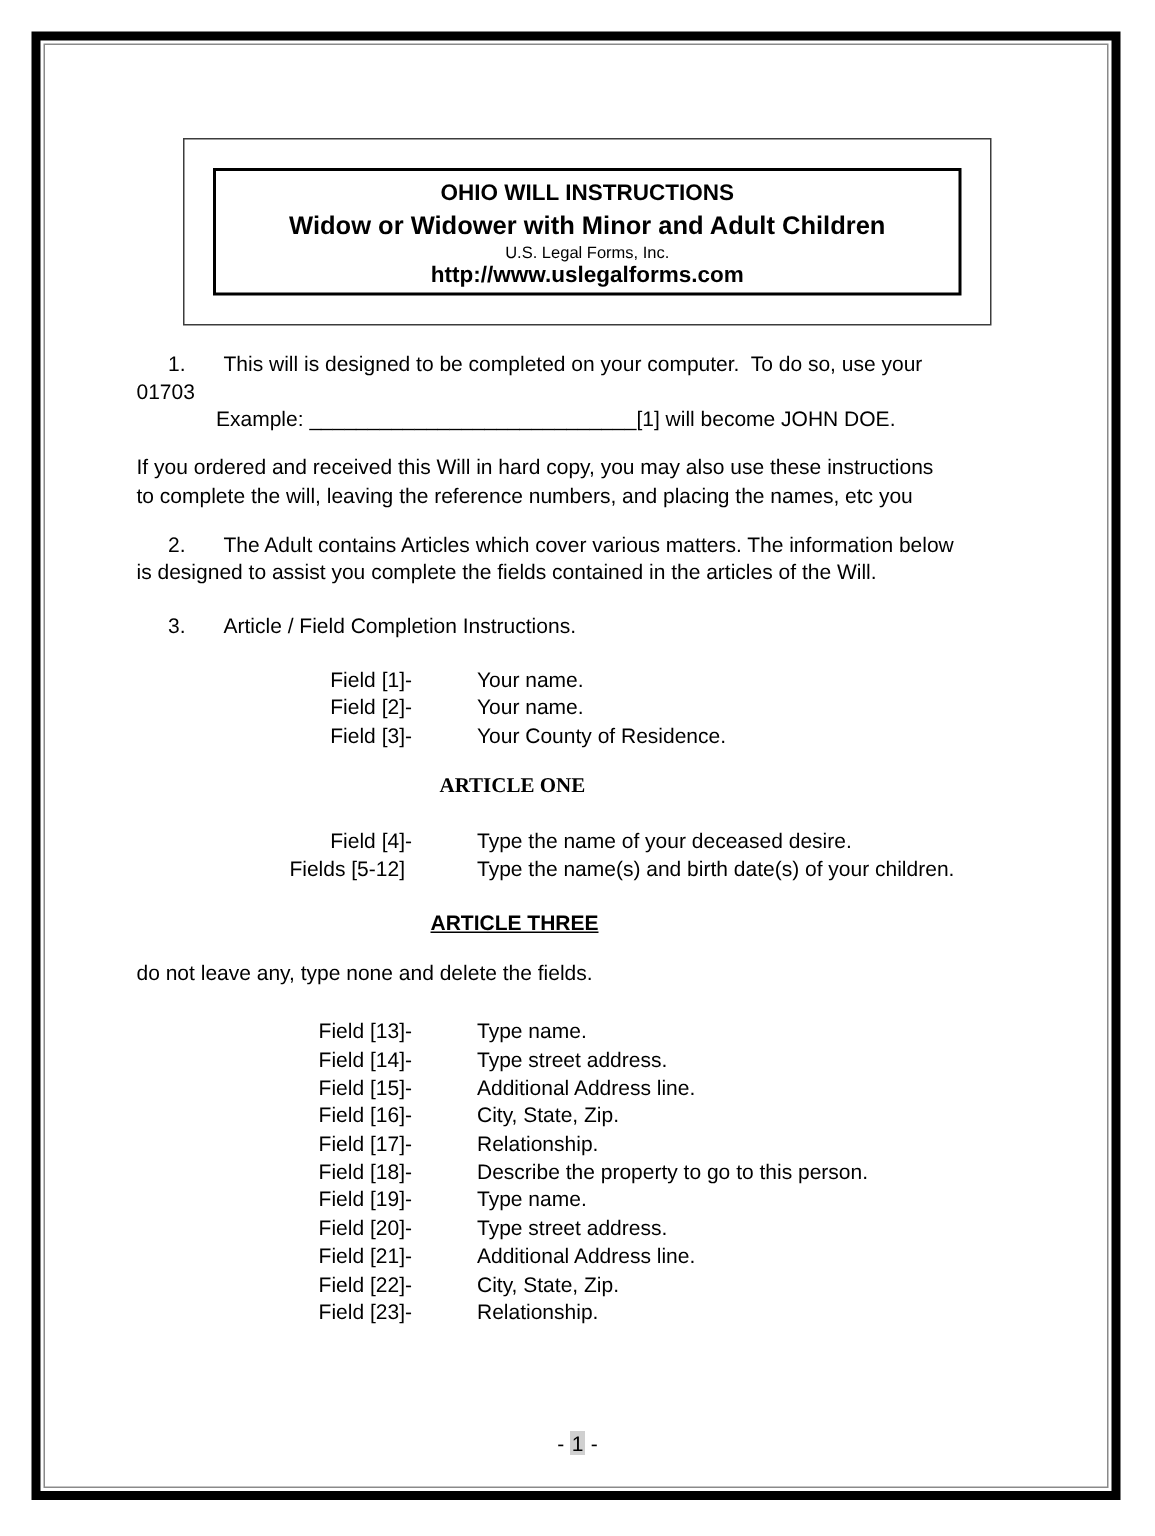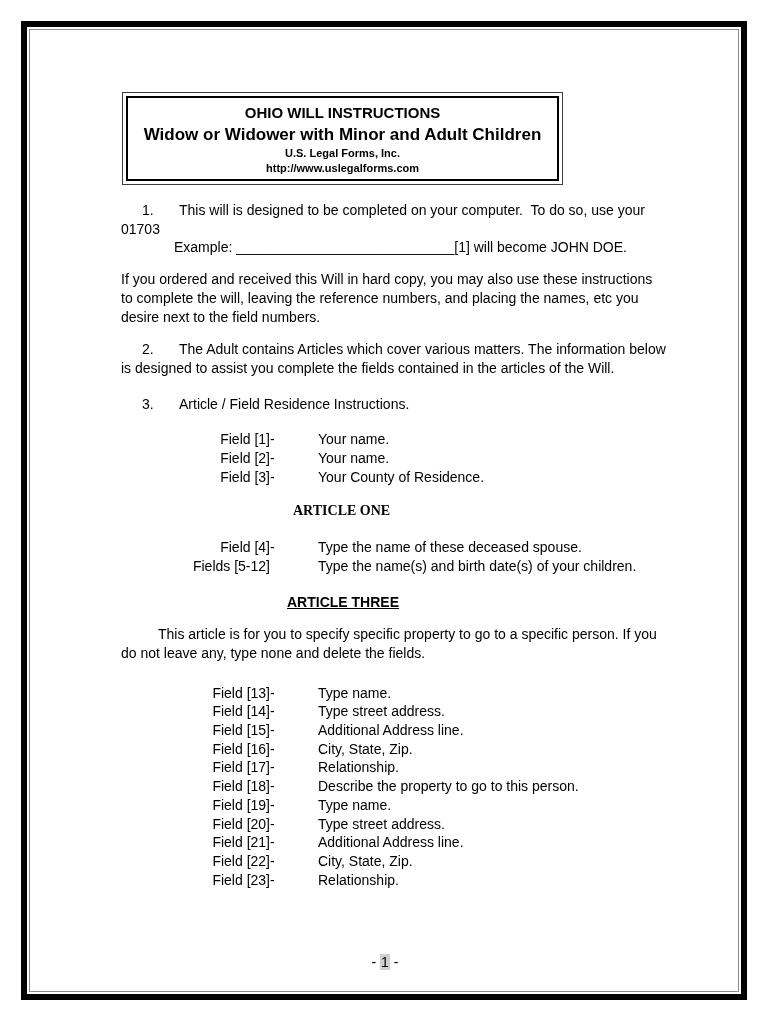--- a/index.html
+++ b/index.html
@@ -20,35 +20,35 @@
   .page-frame-inner {
     position: absolute; left: 2px; top: 2px; right: 2px; bottom: 2px;
     border: 1px solid #8a8a8a;
   }
   .content {
     position: absolute; left: 0; top: 0; right: 0; bottom: 0;
     padding: 62px 56px 0 61px;
     box-sizing: border-box;
   }
   .header-box {
-    width: 441px; margin-left: 31px;
+    width: 539px; margin-left: 31px;
     border: 1px solid #3c3c3c;
-    padding: 3px; box-sizing: border-box;
+    padding: 19px; box-sizing: border-box;
   }
   .header-box-inner {
     border: 2px solid #000;
     text-align: center;
     padding: 5px 4px 4px 4px;
   }
   .doc-title    { font-size: 15px;   font-weight: bold; line-height: 20px; }
   .doc-subtitle { font-size: 17px; font-weight: bold; line-height: 23px; }
-  .doc-company  { font-size: 11px;   font-weight: bold; line-height: 15px; }
-  .doc-url      { font-size: 11px;   font-weight: bold; line-height: 14px; }
-
-  .line { line-height: 18.7px; white-space: pre; margin-left: 30px; }
+  .doc-company  { font-size: 11px;   font-weight: normal; line-height: 15px; }
+  .doc-url      { font-size: 15px;   font-weight: bold; line-height: 14px; }
+
+  .line { line-height: 18.7px; white-space: pre; }
   .num  { display: inline-block; margin-left: 21px; width: 37px; }
 
   .para-intro     { margin-top: 16px; }
   .para-hardcopy  { margin-top: 13px; }
   .para-articles  { margin-top: 14px; }
   .para-completion{ margin-top: 17px; }
   .para-a3intro   { margin-top: 14px; }
   .indent-example { padding-left: 53px; }
   .indent-first   { padding-left: 37px; }
 
@@ -87,30 +87,29 @@
 
       <div class="para-intro">
         <div class="line"><span class="num">1.</span><span>This will is designed to be completed on your computer.  To do so, use your</span></div>
         <div class="line">01703</div>
         <div class="line indent-example"><span>Example: </span><span>____________________________</span><span>[1] will become JOHN DOE.</span></div>
       </div>
 
       <div class="para-hardcopy">
         <div class="line">If you ordered and received this Will in hard copy, you may also use these instructions</div>
         <div class="line">to complete the will, leaving the reference numbers, and placing the names, etc you</div>
-        <div class="line">desire next to the field numbers.</div>
       </div>
 
       <div class="para-articles">
         <div class="line"><span class="num">2.</span><span>The Adult contains Articles which cover various matters. The information below</span></div>
         <div class="line">is designed to assist you complete the fields contained in the articles of the Will.</div>
       </div>
 
       <div class="para-completion">
-        <div class="line"><span class="num">3.</span><span>Article / Field Residence Instructions.</span></div>
+        <div class="line"><span class="num">3.</span><span>Article / Field Completion Instructions.</span></div>
       </div>
 
       <div class="flist">
         <div class="frow">
             <span class="fc1">Field [1]</span>
             <span class="fc2">-</span>
             <span class="fc3">Your name.</span>
           </div>
         <div class="frow">
             <span class="fc1">Field [2]</span>
@@ -123,33 +122,32 @@
             <span class="fc3">Your County of Residence.</span>
           </div>
       </div>
 
       <div class="article-heading ah-one">ARTICLE ONE</div>
 
       <div class="flist">
         <div class="frow">
             <span class="fc1">Field [4]</span>
             <span class="fc2">-</span>
-            <span class="fc3">Type the name of these deceased spouse.</span>
+            <span class="fc3">Type the name of your deceased desire.</span>
           </div>
         <div class="frow">
             <span class="fc1">Fields [5-12]</span>
             <span class="fc2"></span>
             <span class="fc3">Type the name(s) and birth date(s) of your children.</span>
           </div>
       </div>
 
       <div class="article-heading ah-three">ARTICLE THREE</div>
 
       <div class="para-a3intro">
-        <div class="line indent-first">This article is for you to specify specific property to go to a specific person. If you</div>
         <div class="line">do not leave any, type none and delete the fields.</div>
       </div>
 
       <div class="flist flist-3">
         <div class="frow">
             <span class="fc1">Field [13]</span>
             <span class="fc2">-</span>
             <span class="fc3">Type name.</span>
           </div>
         <div class="frow">

